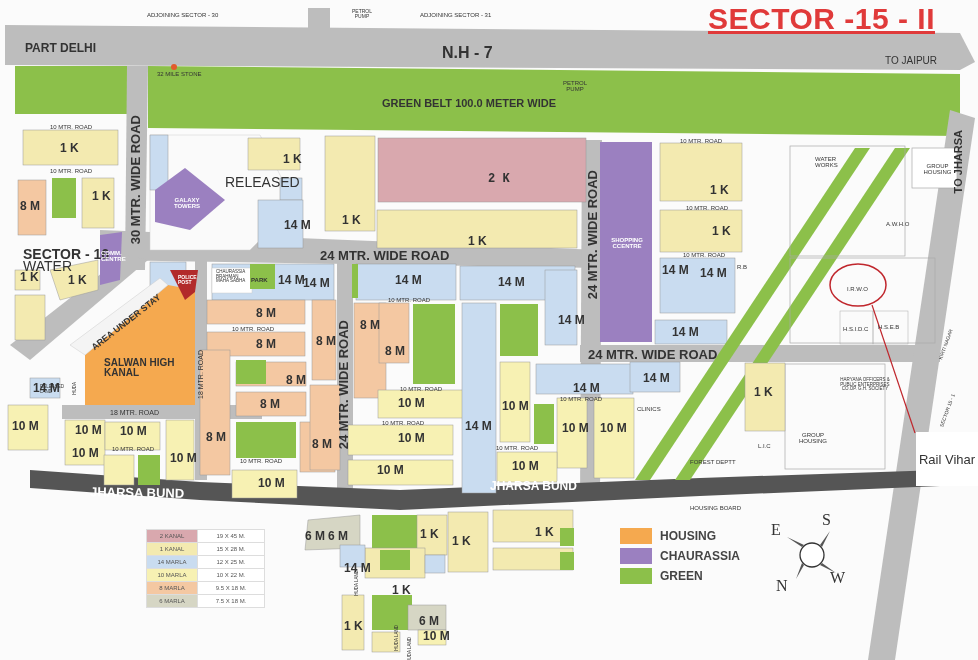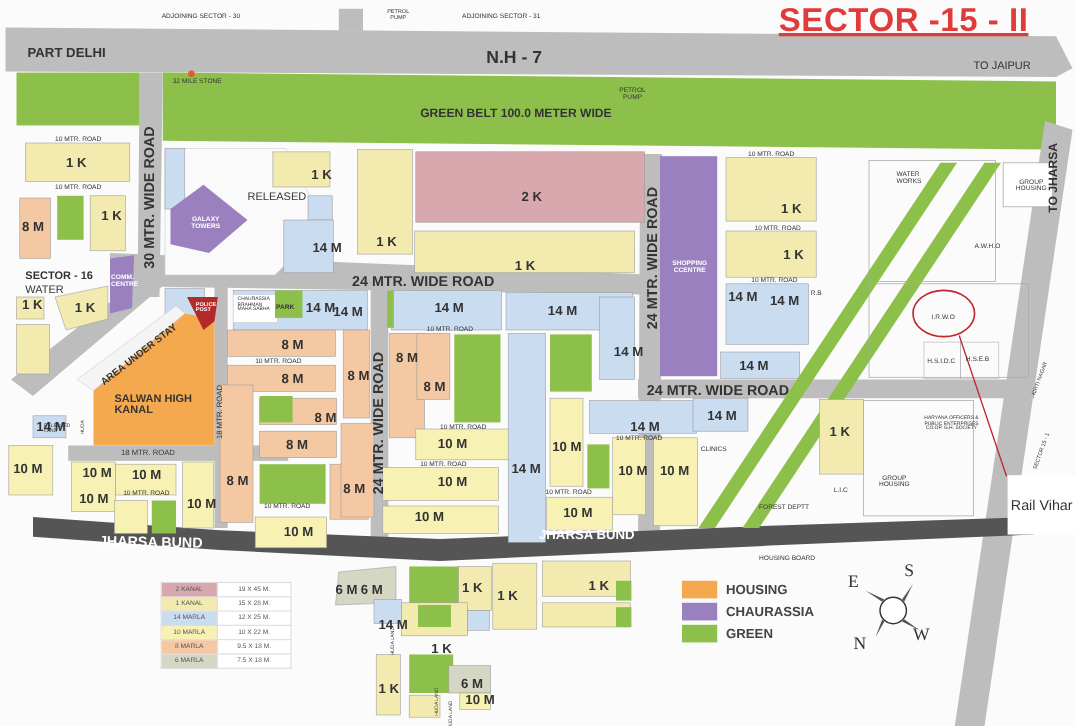--- a/index.html
+++ b/index.html
@@ -1,21 +1,21 @@
 <!DOCTYPE html>
 <html><head>
 <meta charset="utf-8">
 <style>
   html,body{margin:0;padding:0;background:#fff;}
   body{width:978px;height:660px;overflow:hidden;position:relative;font-family:"Liberation Sans",sans-serif;}
   #map{position:absolute;left:0;top:0;width:978px;height:660px;}
   .lbl{position:absolute;white-space:nowrap;color:#333;font-family:"Liberation Sans",sans-serif;line-height:1;}
   .tiny{font-size:6px;}
   .small{font-size:7px;}
-  .med{font-size:10px;}
+  .med{font-size:14px;}
   .road{font-size:13px;font-weight:bold;color:#333;}
   .blk{font-size:12px;font-weight:bold;color:#333;}
   .title{position:absolute;left:708px;top:2px;font-size:30px;font-weight:bold;color:#e03a3a;text-decoration:underline;letter-spacing:0.5px;font-family:"Liberation Sans",sans-serif;}
   .legend-table{position:absolute;left:146px;top:529px;border-collapse:collapse;font-size:6px;font-family:"Liberation Sans",sans-serif;}
   .legend-table td{border:1px solid #ddd;height:12px;padding:0 4px;text-align:center;color:#555;}
   .legend-table td.k{width:42px;}
   .legend-table td.v{width:58px;background:#fff;}
   .zone-legend{position:absolute;left:620px;top:526px;}
   .zone-row{display:flex;align-items:center;height:20px;}
   .swatch{width:32px;height:16px;margin-right:8px;}
@@ -252,21 +252,21 @@
 <div class="lbl vert" style="left:408px;top:637px;font-size:4.5px;">HUDA LAND</div>
 
 <div class="lbl blk" style="left:60px;top:142px;">1 K</div>
 <div class="lbl blk" style="left:20px;top:200px;">8 M</div>
 <div class="lbl blk" style="left:92px;top:190px;">1 K</div>
 <div class="lbl blk" style="left:20px;top:271px;">1 K</div>
 <div class="lbl blk" style="left:68px;top:274px;">1 K</div>
 <div class="lbl blk" style="left:283px;top:153px;">1 K</div>
 <div class="lbl blk" style="left:284px;top:219px;">14 M</div>
 <div class="lbl blk" style="left:342px;top:214px;">1 K</div>
-<div class="lbl blk" style="left:474px;top:173px;">2 K</div>
+<div class="lbl blk" style="left:488px;top:173px;font-family:Liberation Mono, monospace;">2 K</div>
 <div class="lbl blk" style="left:468px;top:235px;">1 K</div>
 <div class="lbl blk" style="left:710px;top:184px;">1 K</div>
 <div class="lbl blk" style="left:712px;top:225px;">1 K</div>
 <div class="lbl blk" style="left:662px;top:264px;">14 M</div>
 <div class="lbl blk" style="left:700px;top:267px;">14 M</div>
 <div class="lbl blk" style="left:672px;top:326px;">14 M</div>
 <div class="lbl blk" style="left:278px;top:274px;">14 M</div>
 <div class="lbl blk" style="left:395px;top:274px;">14 M</div>
 <div class="lbl blk" style="left:498px;top:276px;">14 M</div>
 <div class="lbl blk" style="left:558px;top:314px;">14 M</div>

